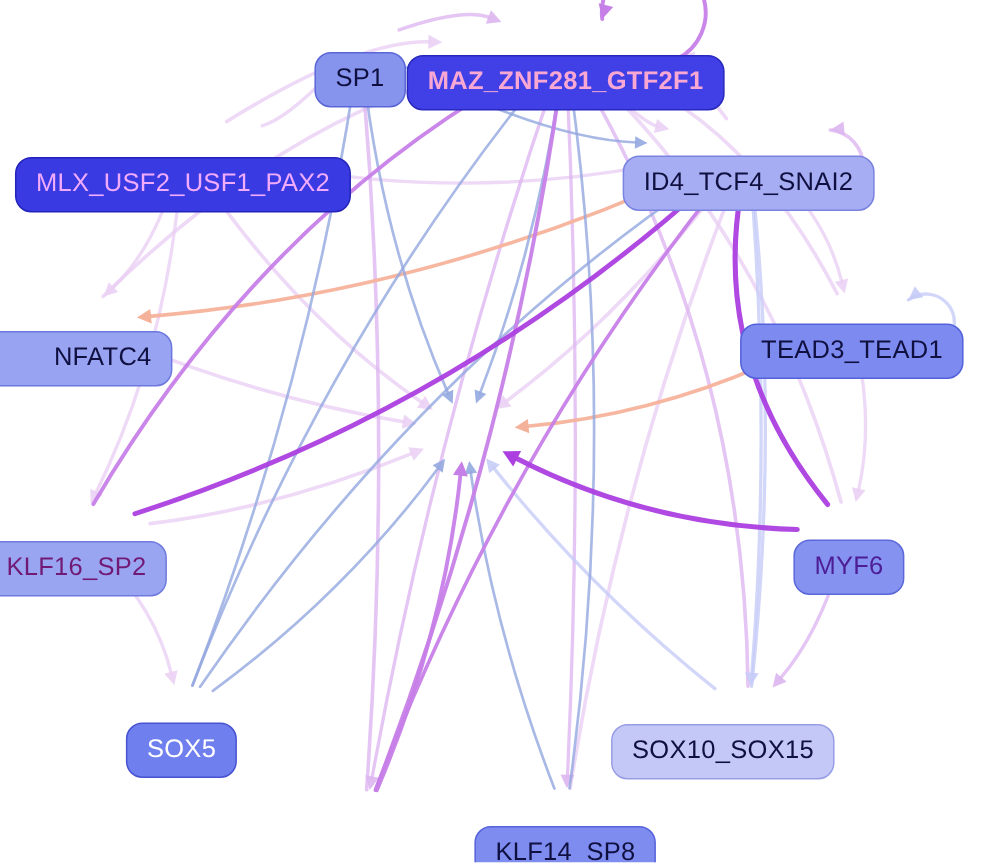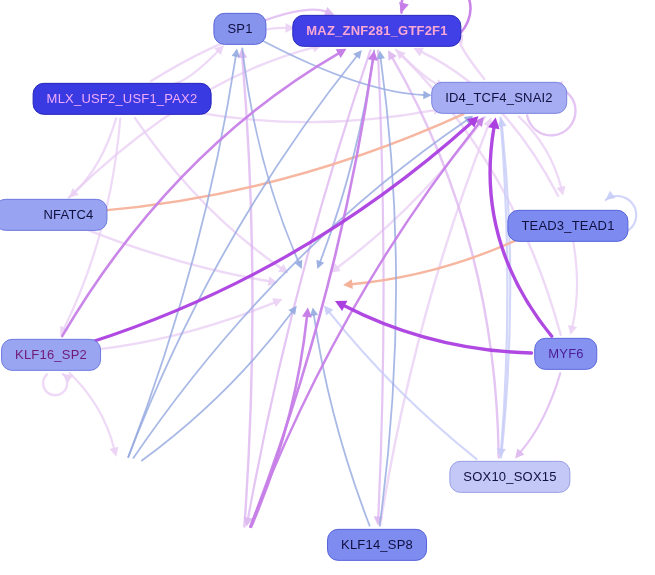--- a/index.html
+++ b/index.html
@@ -6,22 +6,23 @@
   .stage{
     position:relative;width:655px;height:575px;background:#ffffff;overflow:hidden;
     font-family:"Liberation Sans", sans-serif;
   }
   .stage svg{position:absolute;left:0;top:0;display:block;}
   .nodes-layer{position:absolute;left:0;top:0;width:100%;height:100%;pointer-events:none;}
   .node{
     pointer-events:auto;
     position:absolute;transform:translate(-50%,-50%);
     padding:8px 13px;border-radius:11px;border:1px solid transparent;
-    font-size:13px;line-height:1.1;letter-spacing:.2px;white-space:nowrap;cursor:default;
+    font-size:17px;line-height:1.1;letter-spacing:.2px;white-space:nowrap;cursor:default;
     user-select:none;
+    margin-top:24px;
   }
 </style>
 </head>
 <body>
 
 <div class="stage" style="background: rgb(255, 255, 255);">
   <svg xmlns="http://www.w3.org/2000/svg" width="655" height="575" viewBox="0 0 655 575">
       <g>
         <path d="M 135.0 118.1 Q 198.3 211.1 281.6 268.5" fill="none" stroke="#ead0f4" stroke-width="2.4" stroke-linecap="round" opacity="0.8"></path>
         <polygon points="288.5,273.2 278.0,271.8 283.5,263.9" fill="#ead0f4" opacity="0.9"></polygon>
@@ -218,19 +219,20 @@
         <path d="M 47.0 374.4 A 12.0 12.0 0 1 0 62.7 373.9" fill="none" stroke="#ead0f4" stroke-width="2.4" stroke-linecap="round" opacity="0.8"></path>
         <polygon points="62.7,373.9 73.1,375.1 67.8,383.1" fill="#ead0f4" opacity="0.9"></polygon>
       </g>
     </svg>
   <div class="nodes-layer">
       <div class="node" style="left: 240px; top: 29px; background: rgb(135, 148, 238); color: rgb(15, 16, 64); border-color: rgb(90, 102, 214);"><span>SP1</span></div>
       <div class="node" style="left: 377px; top: 31px; background: rgb(64, 64, 230); color: #f9a8d4; border-color: rgb(40, 40, 188); font-weight: bold;"><span>MAZ_ZNF281_GTF2F1</span></div>
       <div class="node" style="left: 122px; top: 99px; background: rgb(58, 58, 226); color: #f0abfc; border-color: rgb(36, 36, 186);"><span>MLX_USF2_USF1_PAX2</span></div>
       <div class="node" style="left: 499px; top: 98px; background: rgb(166, 173, 243); color: rgb(15, 16, 64); border-color: rgb(122, 131, 224); border-radius: 11px;"><span>ID4_TCF4_SNAI2</span></div>
       <div class="node" style="left: 51px; top: 215px; background: rgb(152, 163, 242); color: rgb(15, 16, 64); border-color: rgb(108, 120, 221); padding-left: 48px;"><span>NFATC4</span></div>
-      <div class="node" style="left: 568px; top: 226px; background: rgb(125, 139, 240); color: rgb(15, 16, 64); border-color: rgb(83, 97, 218);"><span>TEAD3_TEAD1</span></div>
+      <div class="node" style="left: 568px; top: 210px; background: rgb(125, 139, 240); color: rgb(15, 16, 64); border-color: rgb(83, 97, 218);"><span>TEAD3_TEAD1</span></div>
       <div class="node" style="left: 51px; top: 355px; background: rgb(154, 165, 242); color: #701a75; border-color: rgb(110, 122, 222);"><span>KLF16_SP2</span></div>
       <div class="node" style="left: 566px; top: 354px; background: rgb(133, 146, 240); color: #4c1d95; border-color: rgb(91, 104, 218);"><span>MYF6</span></div>
-      <div class="node" style="left: 510px; top: 477px; background: rgb(196, 200, 246); color: rgb(15, 16, 64); border-color: rgb(152, 158, 230);"><span>SOX10_SOX15</span></div>
+      <div class="node" style="left: 121px; top: 476px; background: rgb(111, 127, 238); color: rgb(255, 255, 255); border-color: rgb(71, 83, 208);"><span>SOX5</span></div>
+      <div class="node" style="left: 482px; top: 477px; background: rgb(196, 200, 246); color: rgb(15, 16, 64); border-color: rgb(152, 158, 230);"><span>SOX10_SOX15</span></div>
       <div class="node" style="left: 377px; top: 545px; background: rgb(126, 140, 240); color: rgb(15, 16, 64); border-color: rgb(85, 98, 218);"><span>KLF14_SP8</span></div>
     </div>
 </div>
 
 </body></html>

